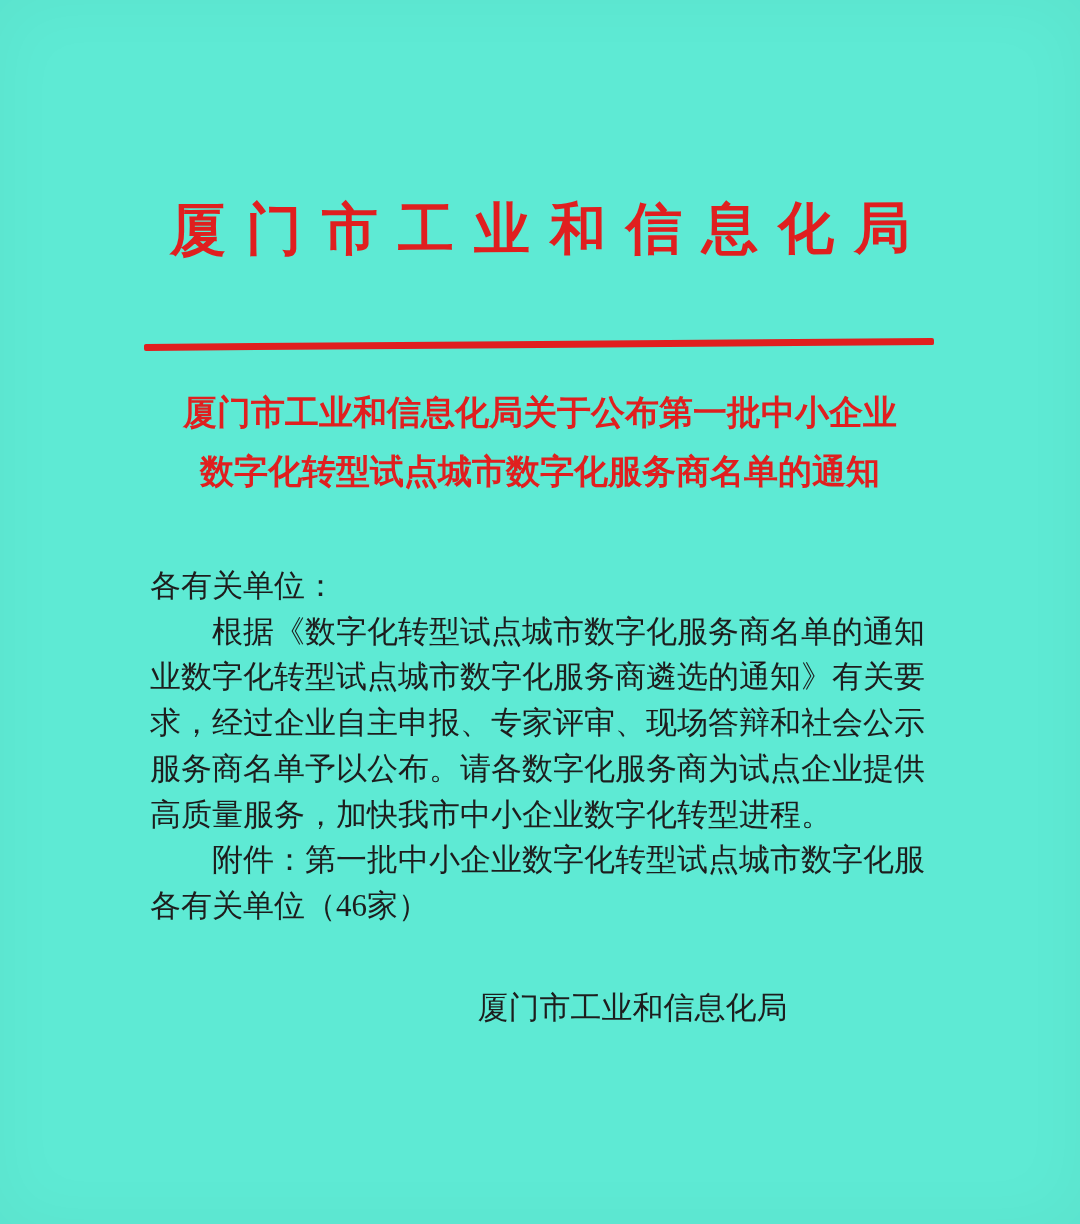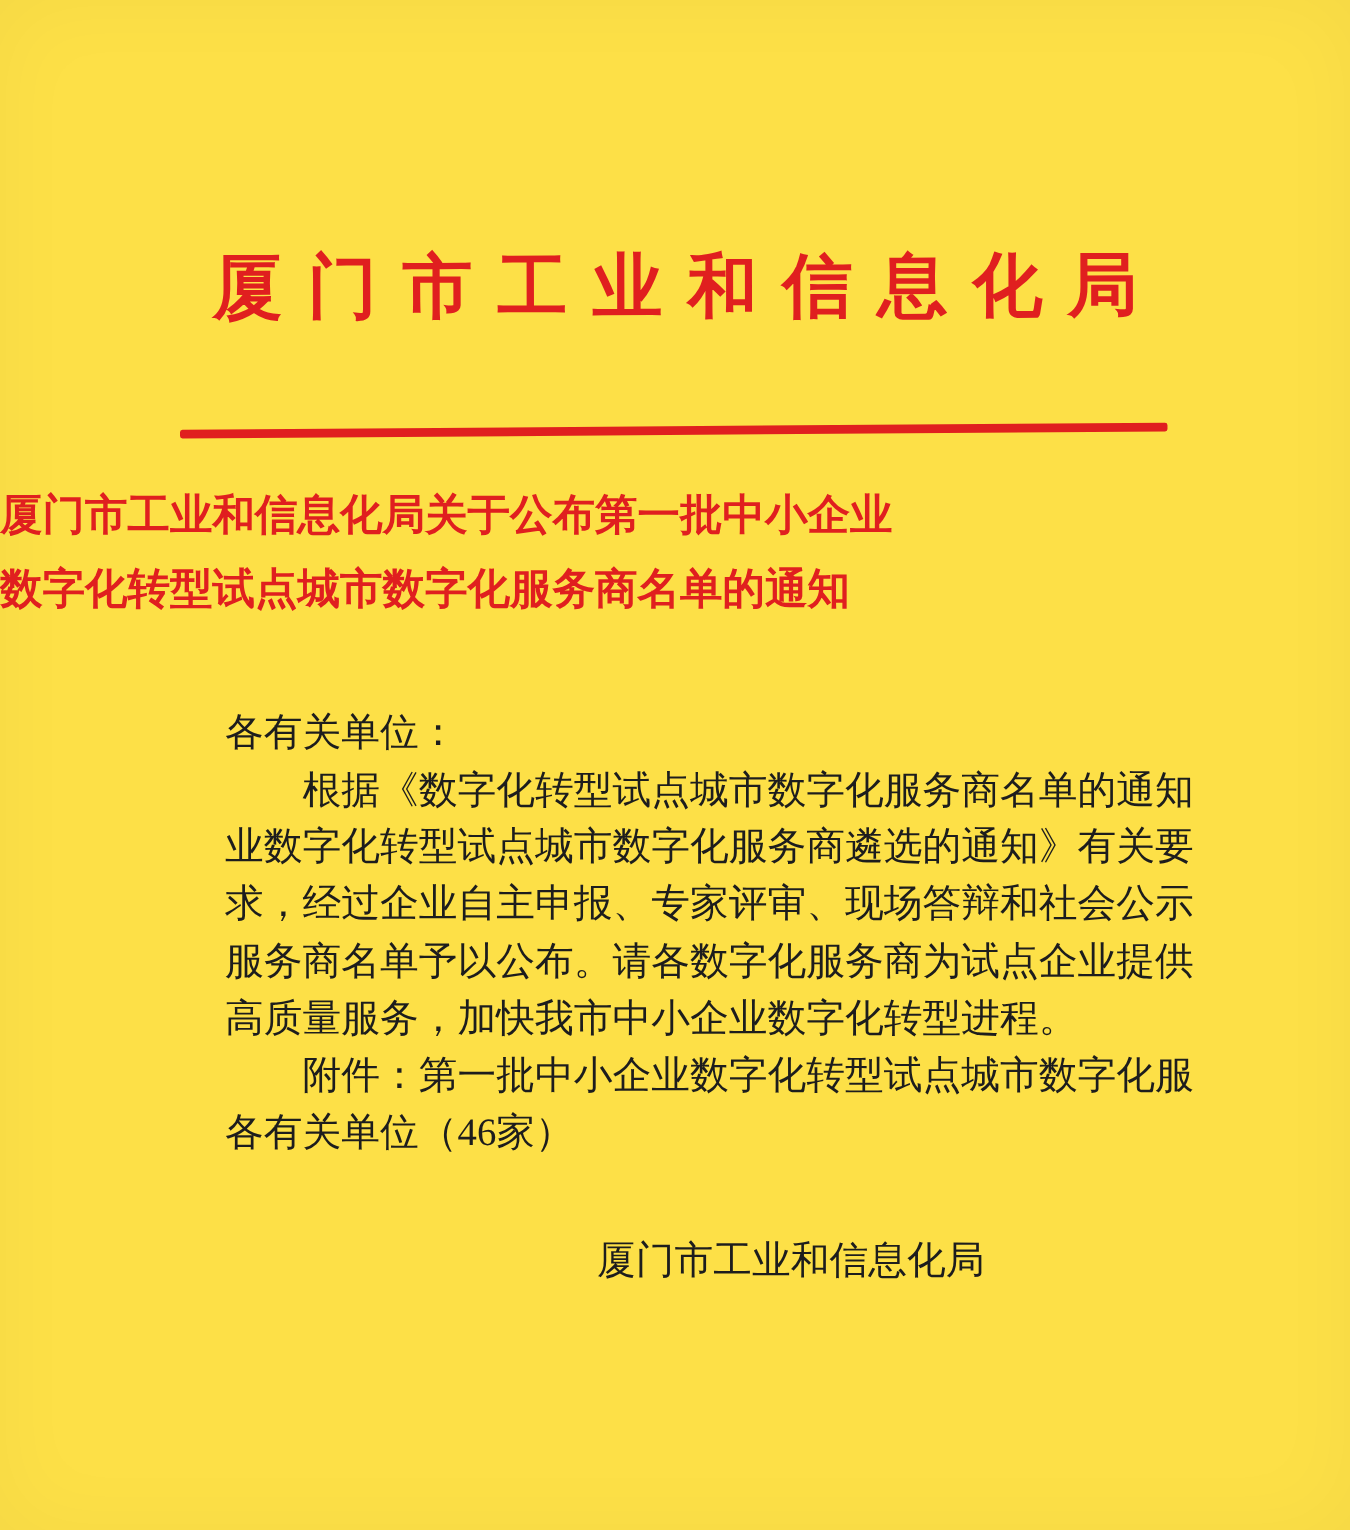--- a/index.html
+++ b/index.html
@@ -7,21 +7,21 @@
   html, body {
     width: 1080px;
     background: #ffffff;
     font-family: "Liberation Serif", serif;
   }
 
   .page {
     position: relative;
     width: 1080px;
     height: 1224px;
-    background: #fde047;
+    background: #5eead4;
     overflow: hidden;
     box-shadow: inset 0 0 70px rgba(0,0,0,0.035);
   }
 
   
   .agency-header {
     position: absolute;
     top: 192px;
     left: 0;
     width: 100%;
@@ -46,38 +46,39 @@
     border-radius: 2px;
     transform: rotate(-0.42deg);
   }
 
   
   .notice-title {
     position: absolute;
     top: 383px;
     left: 0;
     width: 100%;
+    text-align: center;
     color: #e01f1f;
     font-size: 34px;
     font-weight: bold;
     line-height: 59px;
   }
 
   
   .body-text {
     position: absolute;
     top: 563px;
     left: 150px;
     width: 800px;
     color: #1d1d1d;
     font-size: 31px;
     line-height: 45.7px;
     white-space: nowrap;
   }
-  .body-line { display: block; margin-left: 30px; }
+  .body-line { display: block; }
   .body-line.indent { text-indent: 62px; }
 
   
   .signature-block {
     position: absolute;
     top: 984px;
     left: 0;
     width: 100%;
     padding-left: 185px;
     text-align: center;

